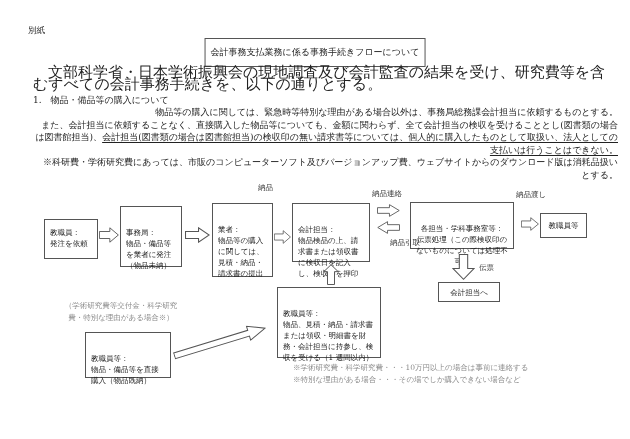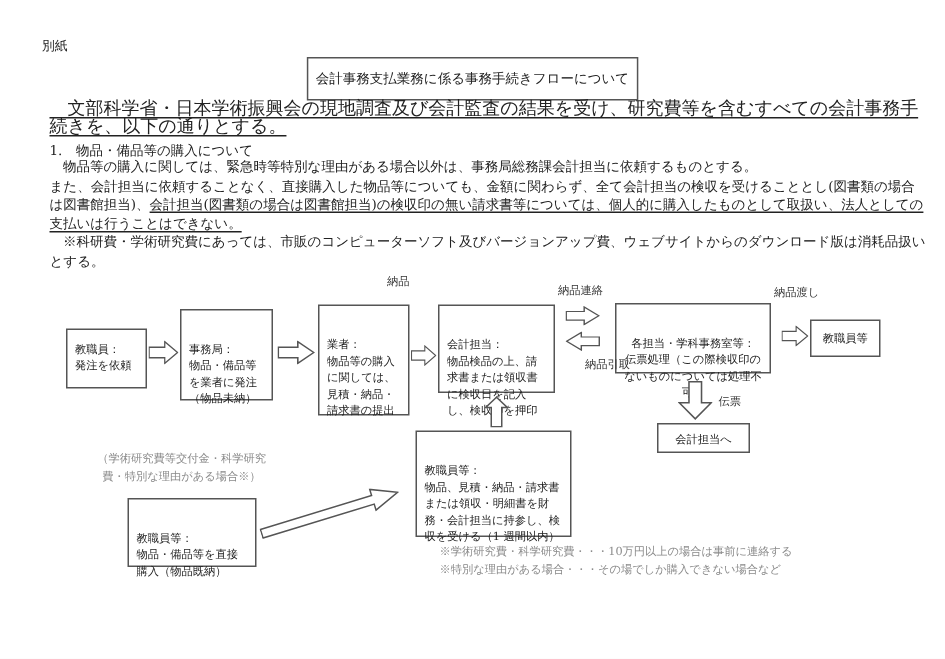--- a/index.html
+++ b/index.html
@@ -8,26 +8,26 @@
     font-family:"DejaVu Serif","Liberation Serif",serif;color:#222;
     overflow:hidden;
   }
   .abs{position:absolute;}
   .corner{left:28px;top:25px;font-size:8.5px;}
   .title-box{
     left:50%;top:38px;transform:translateX(-50%);
     border:1px solid #555;padding:7px 5px;font-size:9px;white-space:nowrap;
   }
   .intro{
-    left:33px;top:66px;width:580px;font-size:12px;line-height:12px;
-    text-decoration:underline;text-underline-offset:2px;
+    left:33px;top:66px;width:580px;font-size:15px;line-height:12px;
+    text-underline-offset:2px;
   }
   .sec-heading{left:33px;top:94px;font-size:9px;}
   .body-text{left:33px;top:106px;width:585px;font-size:9px;line-height:12.6px;}
-  .body-text p{margin:0;word-break:break-all;}
+  .body-text p{margin:0;word-break:break-all;text-align:right;}
   .indent{text-indent:1em;}
   .ul{text-decoration:underline;text-underline-offset:2px;}
 
   
   .fc-box{
     position:absolute;border:1px solid #555;background:#fff;
     font-size:7.5px;line-height:11px;padding:20px 5px;box-sizing:border-box;
     word-break:break-all;color:#222;
   }
   .fc-box .t{display:block;}

